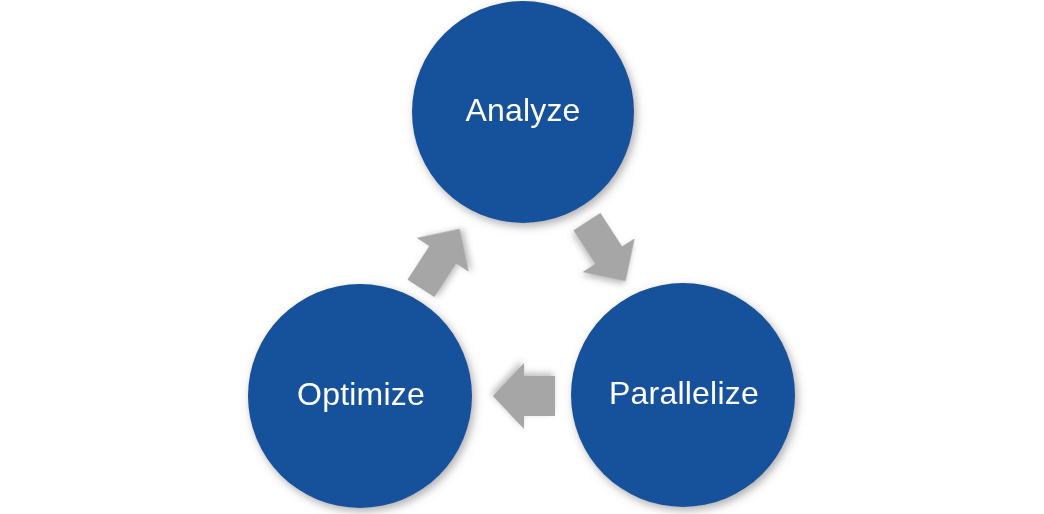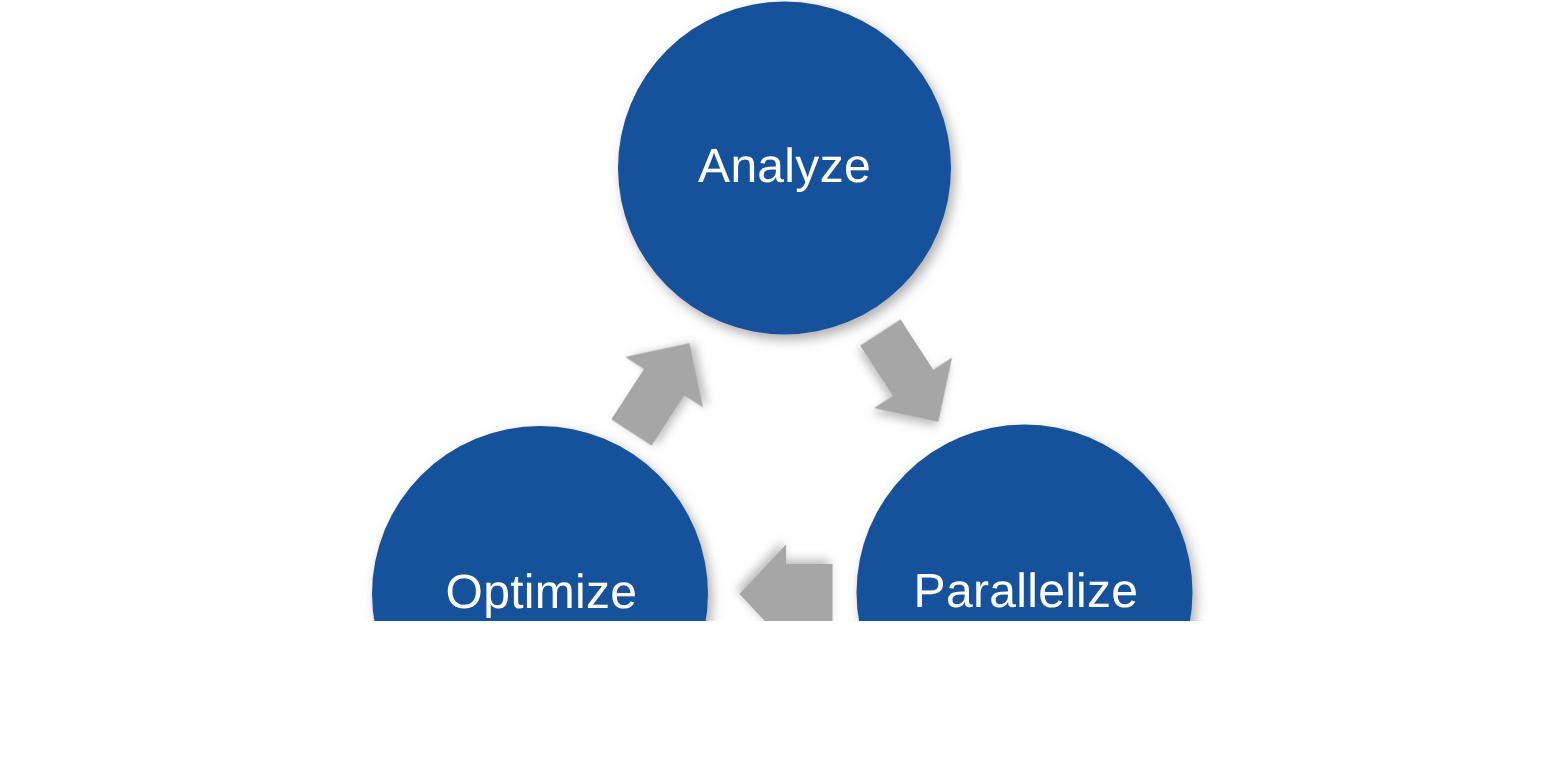--- a/index.html
+++ b/index.html
@@ -7,21 +7,21 @@
     margin: 0;
     padding: 0;
     background: #ffffff;
   }
   body {
     font-family: "Liberation Sans", sans-serif;
   }
   #canvas {
     position: relative;
     width: 1044px;
-    height: 414px;
+    height: 514px;
     background: #ffffff;
     overflow: hidden;
   }
   #diagram-svg {
     position: absolute;
     left: 0;
     top: 0;
     width: 1044px;
     height: 514px;
     display: block;

